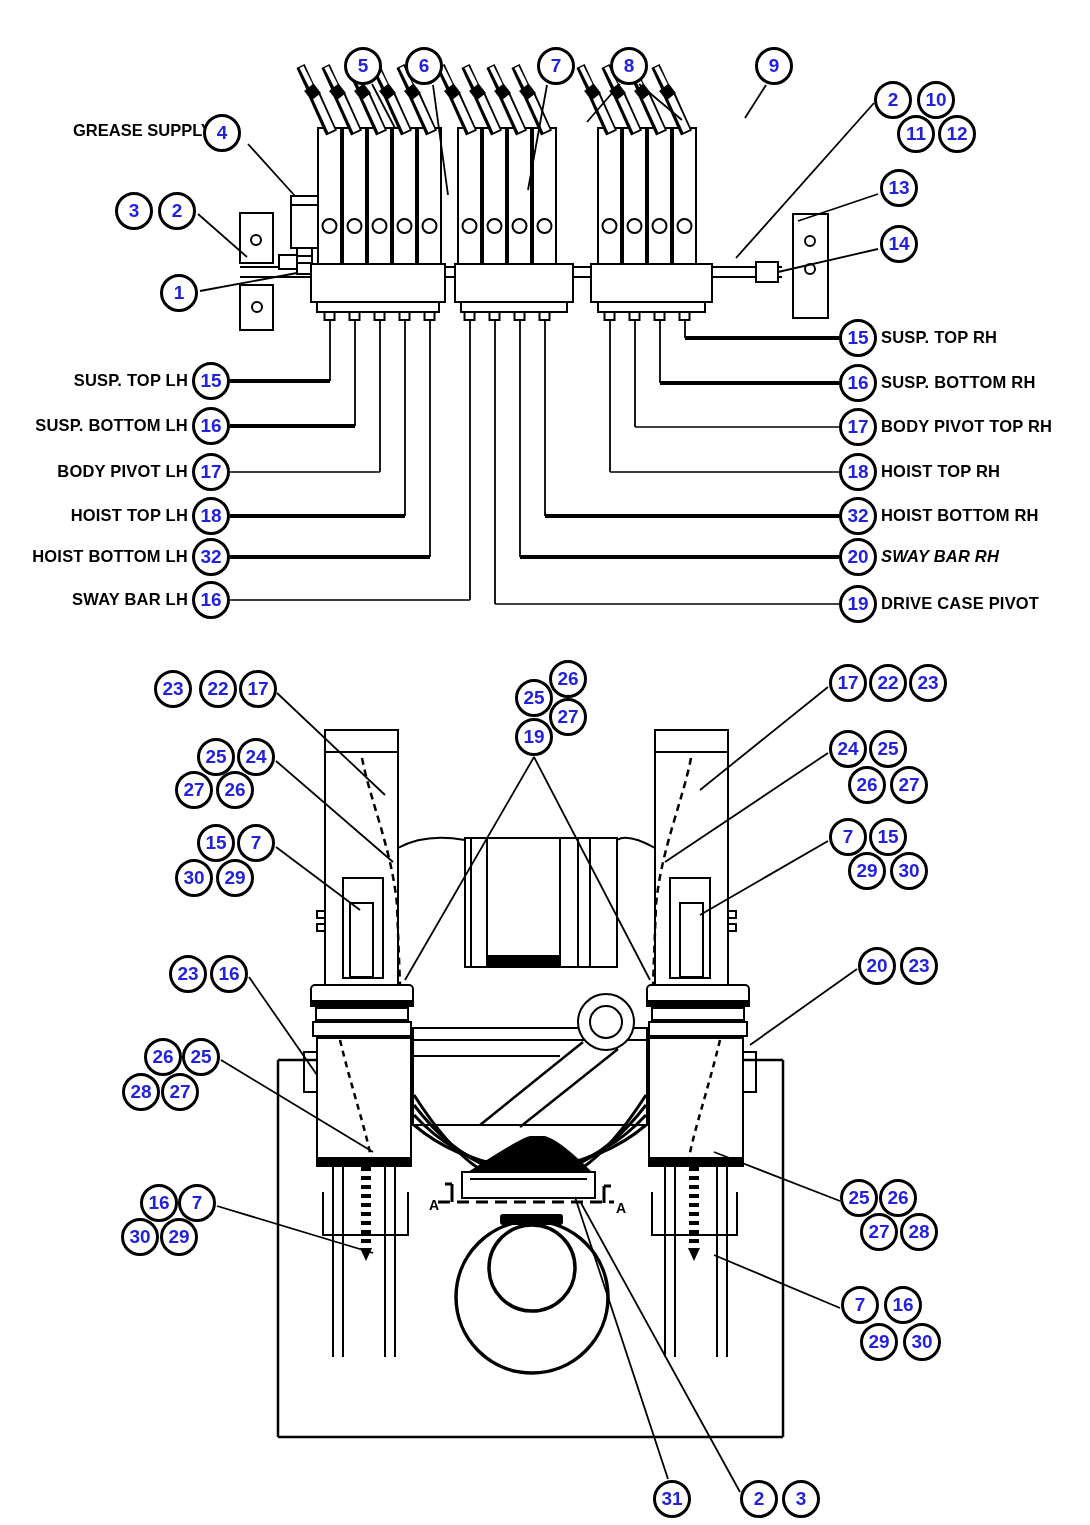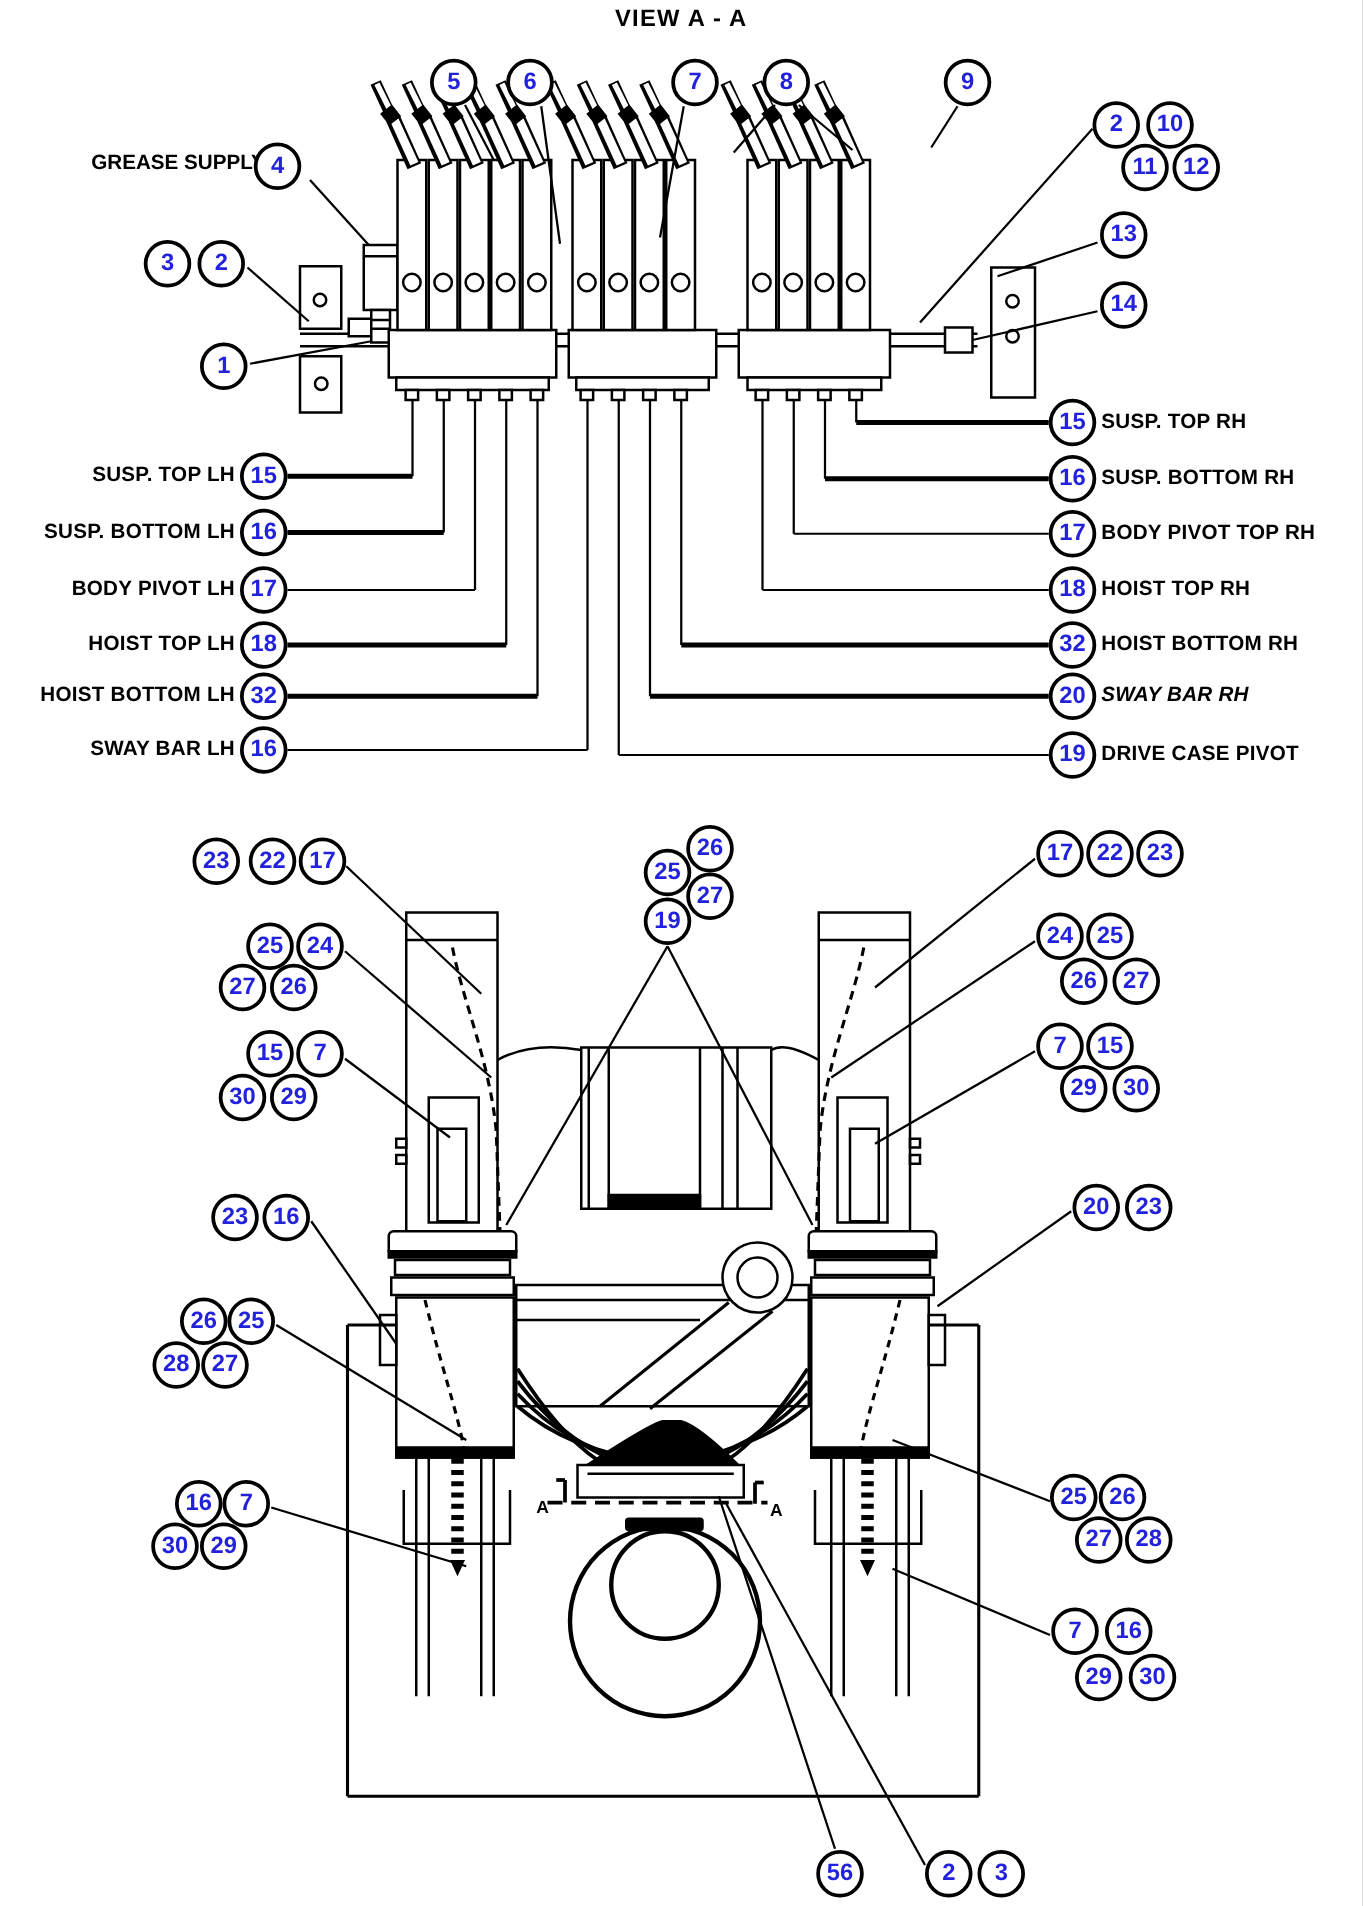--- a/index.html
+++ b/index.html
@@ -15,21 +15,20 @@
   .title{position:absolute;top:5px;left:0;width:100%;text-align:center;
          font:bold 19px "Liberation Sans",sans-serif;color:#000;letter-spacing:1px;z-index:2;}
   .grease{position:absolute;left:33px;top:121px;font:bold 16.5px "Liberation Sans",sans-serif;z-index:2;margin-left:40px;}
   .secA{position:absolute;font:bold 14px "Liberation Sans",sans-serif;color:#000;z-index:2;}
 </style>
 </head>
 <body>
 
 <div class="canvas">
 
-  <div class="title">VIEW A - A</div>
   <div class="grease">GREASE SUPPLY</div>
   <div class="secA" style="left:429px;top:1197px">A</div>
   <div class="secA" style="left:616px;top:1200px">A</div>
 
   <svg class="art" width="1090" height="1525" viewBox="0 0 1090 1525">
 
     <g stroke="#000" fill="none" stroke-width="2">
 
       <line x1="240" y1="267" x2="782" y2="267"></line>
       <line x1="240" y1="277" x2="782" y2="277"></line>
@@ -390,21 +389,21 @@
       <div class="balloon" style="left: 860px; top: 1213px;">27</div>
       <div class="balloon" style="left: 900px; top: 1213px;">28</div>
       <div class="balloon" style="left: 140px; top: 1184px;">16</div>
       <div class="balloon" style="left: 178px; top: 1184px;">7</div>
       <div class="balloon" style="left: 121px; top: 1218px;">30</div>
       <div class="balloon" style="left: 160px; top: 1218px;">29</div>
       <div class="balloon" style="left: 841px; top: 1286px;">7</div>
       <div class="balloon" style="left: 884px; top: 1286px;">16</div>
       <div class="balloon" style="left: 860px; top: 1323px;">29</div>
       <div class="balloon" style="left: 903px; top: 1323px;">30</div>
-      <div class="balloon" style="left: 653px; top: 1480px;">56</div>
+      <div class="balloon" style="left: 653px; top: 1480px;">31</div>
       <div class="balloon" style="left: 740px; top: 1480px;">2</div>
       <div class="balloon" style="left: 782px; top: 1480px;">3</div>
       <div class="balloon" style="left: 192px; top: 362px;">15</div>
       <div class="balloon" style="left: 192px; top: 407px;">16</div>
       <div class="balloon" style="left: 192px; top: 453px;">17</div>
       <div class="balloon" style="left: 192px; top: 497px;">18</div>
       <div class="balloon" style="left: 192px; top: 538px;">32</div>
       <div class="balloon" style="left: 192px; top: 581px;">16</div>
       <div class="balloon" style="left: 839px; top: 319px;">15</div>
       <div class="balloon" style="left: 839px; top: 364px;">16</div>

